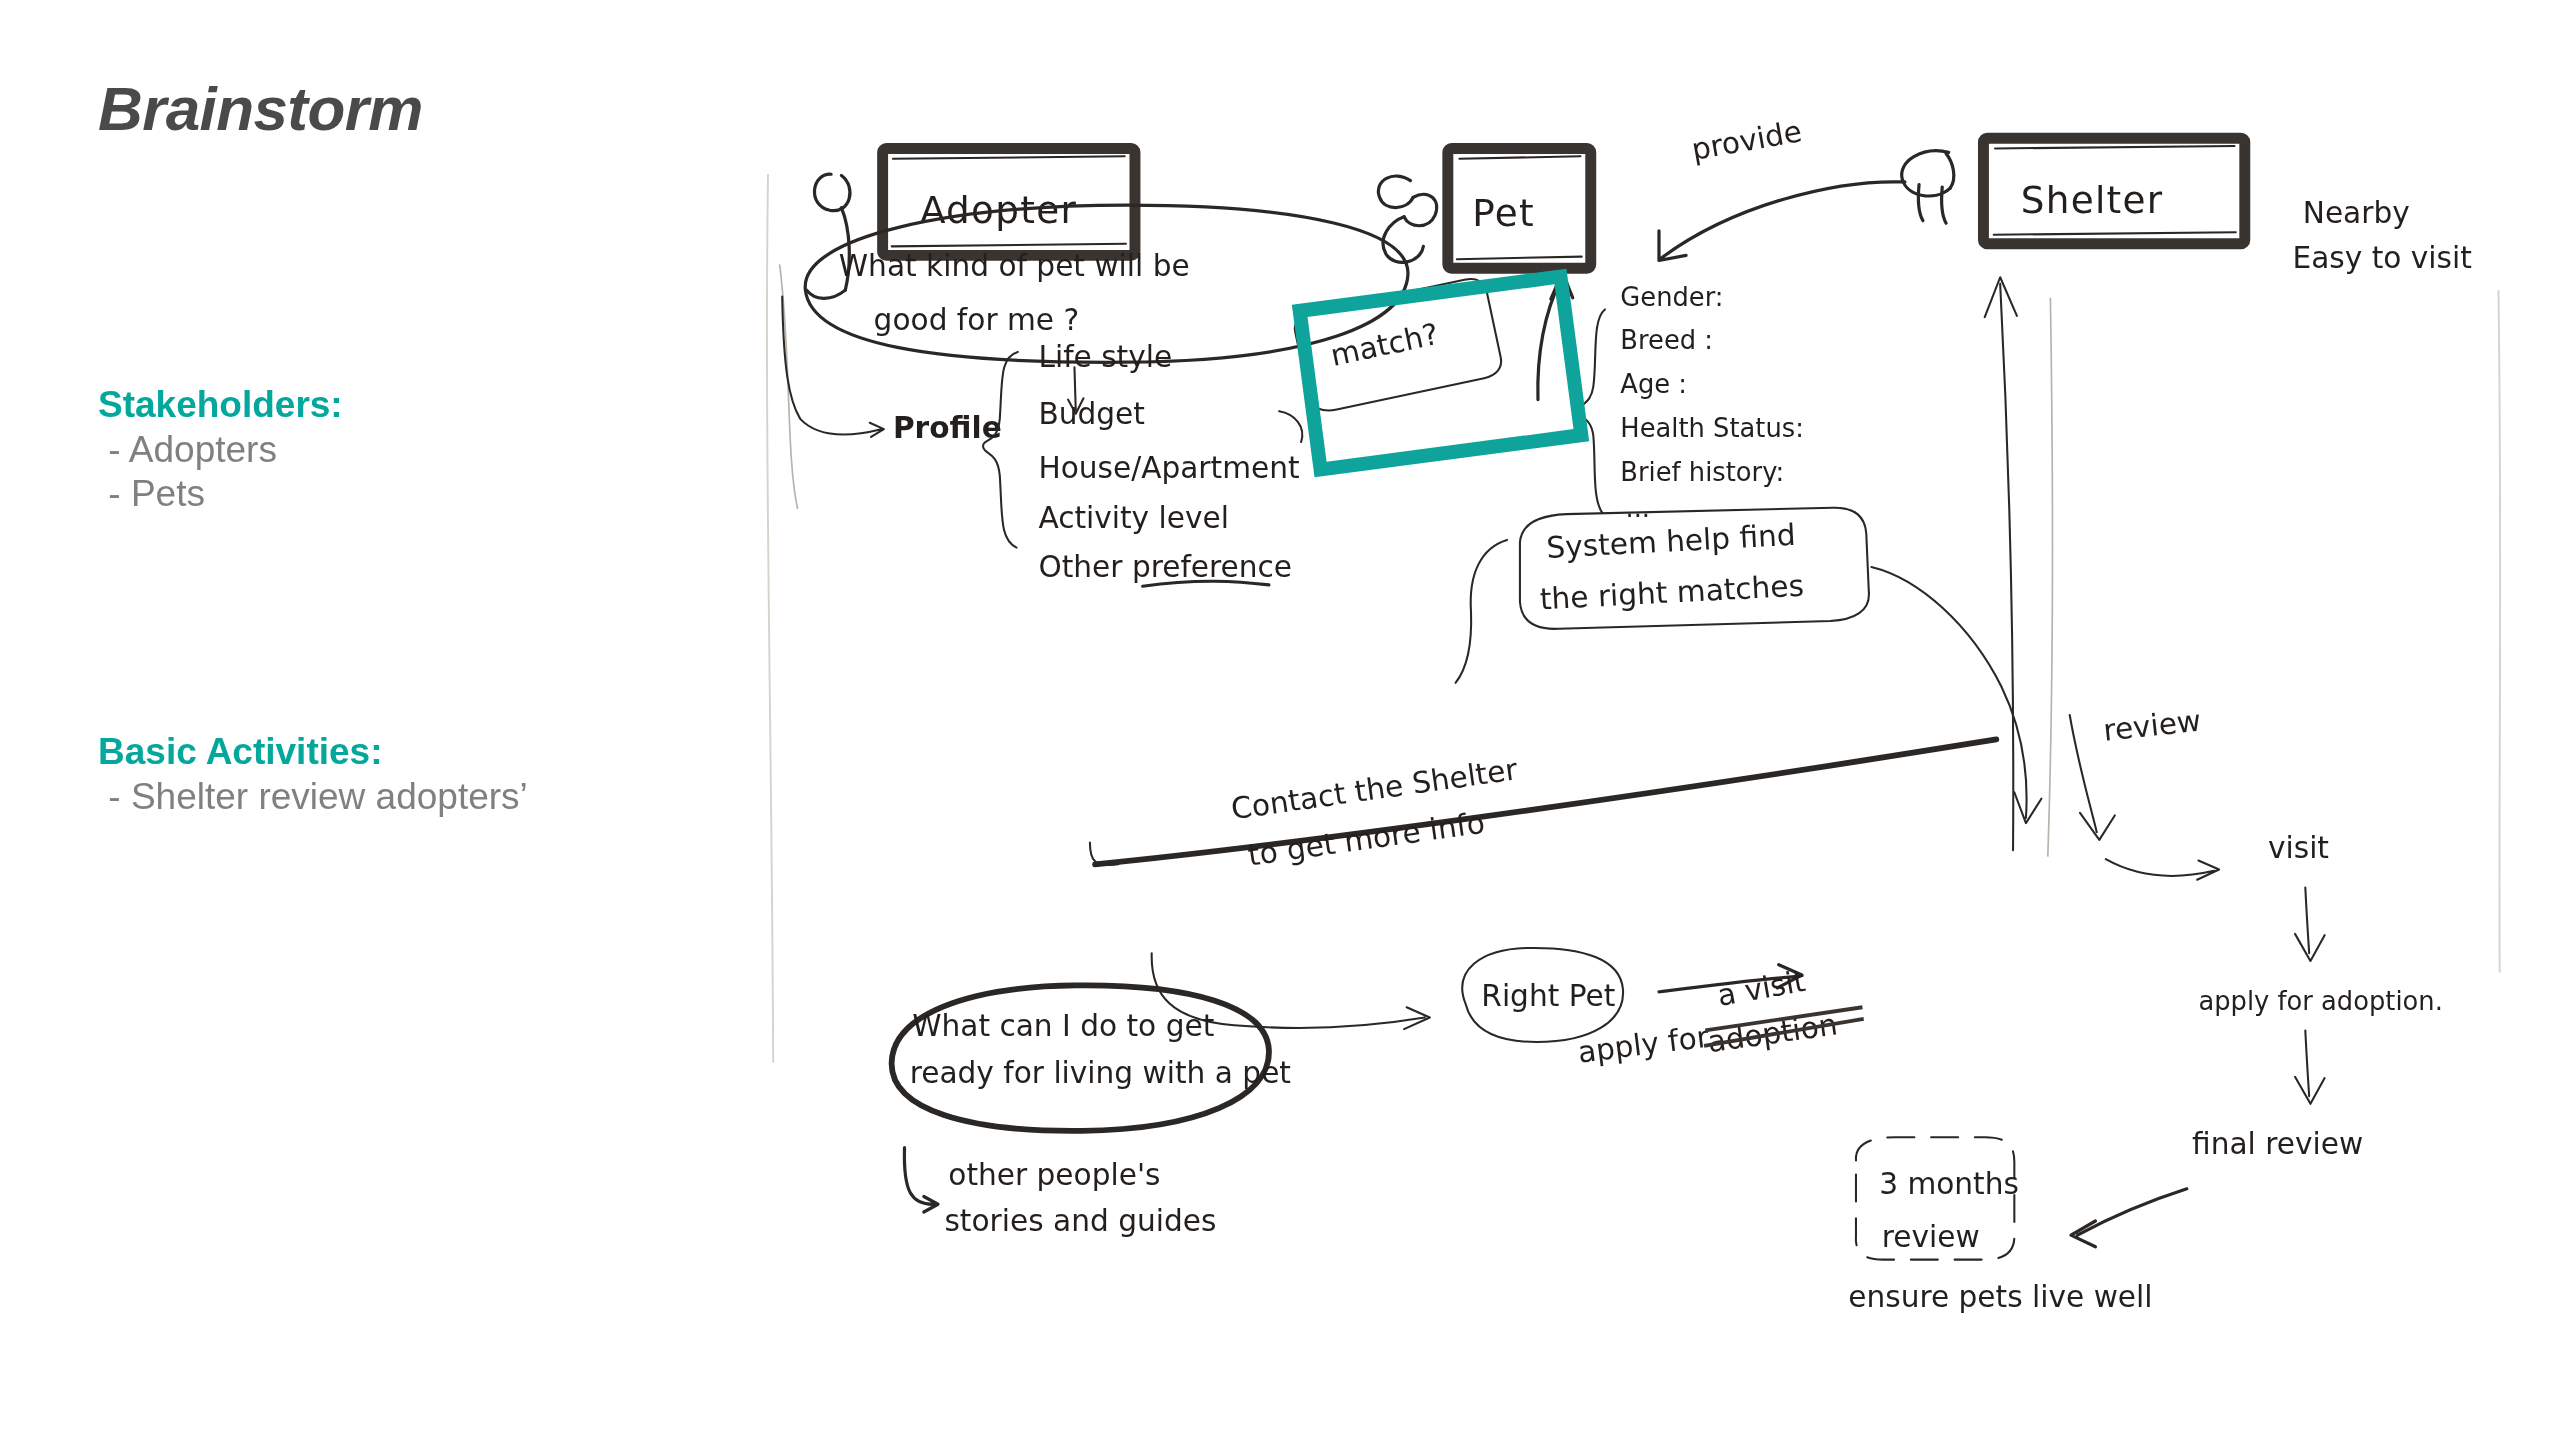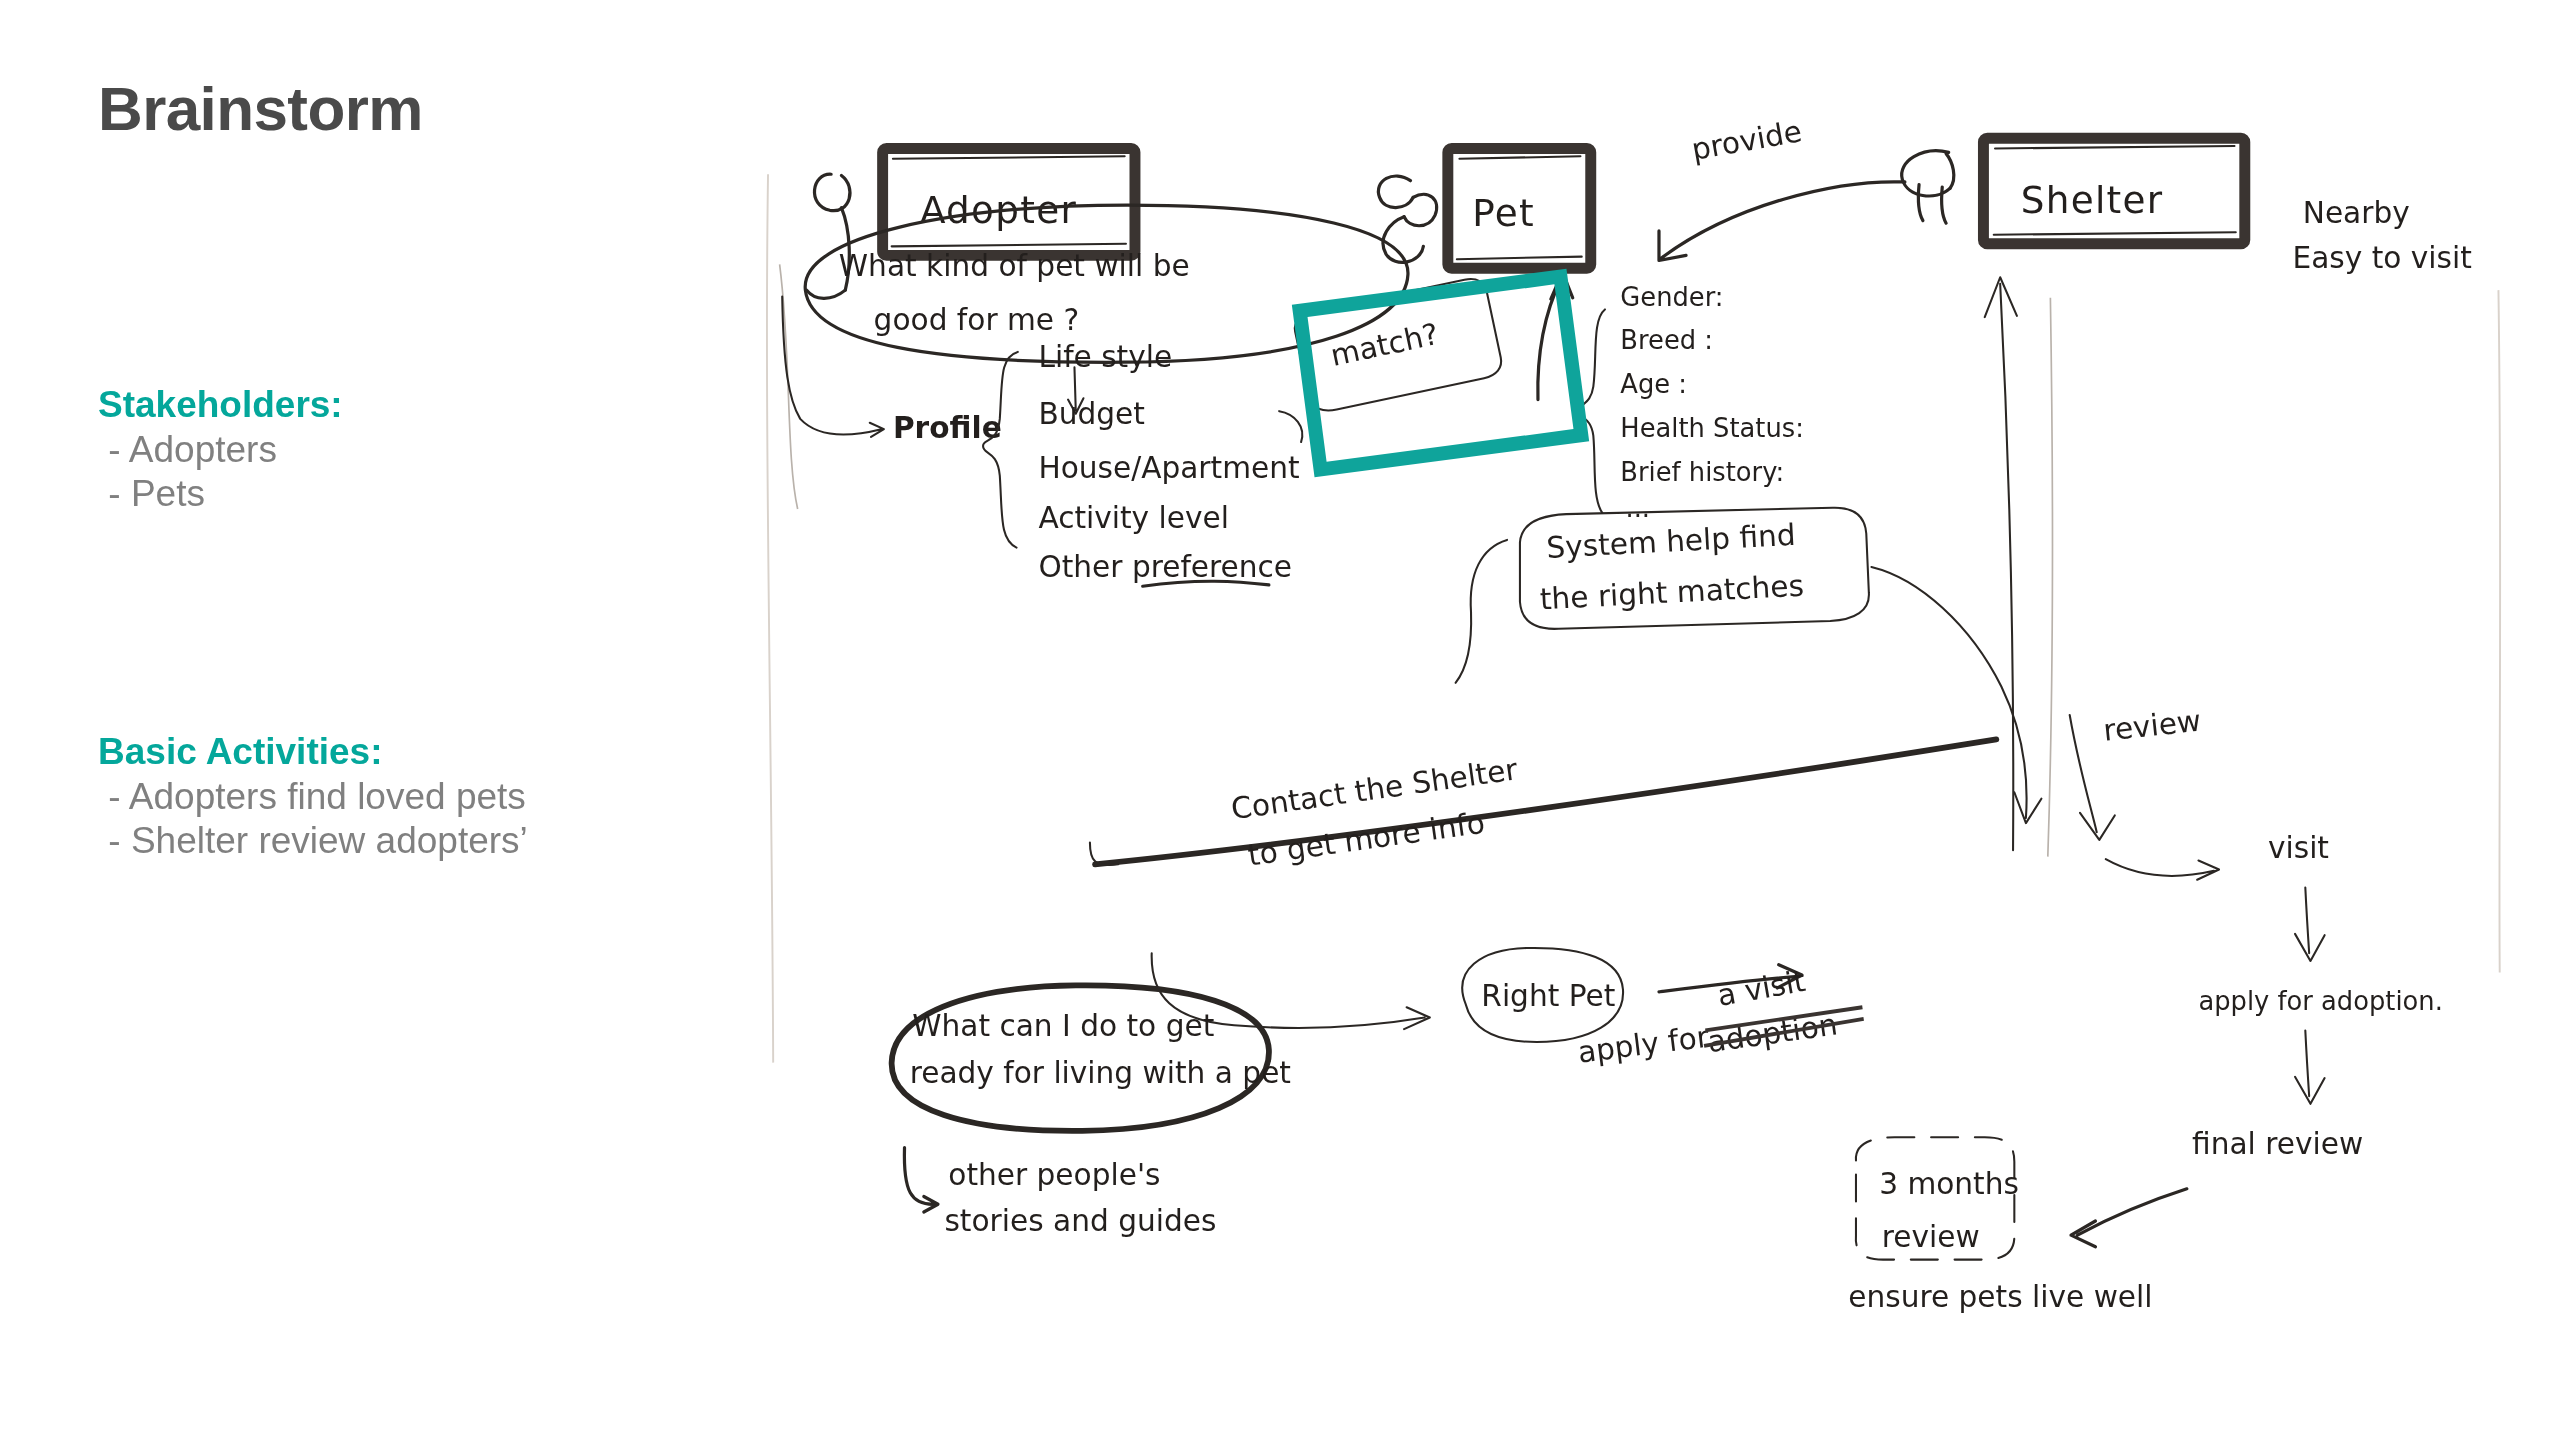--- a/index.html
+++ b/index.html
@@ -18,20 +18,21 @@
   
   #slide-title {
     position: absolute;
     left: 98px;
     top: 76px;
     font-size: 62px;
     font-weight: bold;
     color: #4a4a4a;
     letter-spacing: -0.6px;
     line-height: 1.05;
+    font-style: italic;
   }
 
   .text-block {
     position: absolute;
     left: 98px;
     width: 644px;
     font-size: 37px;
     line-height: 1.18;
     color: #808080;
   }
@@ -94,21 +95,20 @@
 <div id="slide-title">Brainstorm</div>
 
 <div class="text-block" id="stakeholders-block">
   <span class="block-heading">Stakeholders:</span>
   <span class="block-line"> - Adopters</span>
   <span class="block-line"> - Pets</span>
 </div>
 
 <div class="text-block" id="activities-block">
   <span class="block-heading">Basic Activities:</span>
-  <span class="block-line"> - Adopters find loved pets</span>
   <span class="block-line"> - Shelter review adopters’</span>
 </div>
 
 <div id="sketch-canvas">
 <svg viewBox="0 0 2820 1920" xmlns="http://www.w3.org/2000/svg">
 
   <path class="ink-edge" d="M12 120 C 6 520, 18 1000, 20 1500"></path>
   <path class="ink-edge" d="M2700 300 C 2706 700, 2700 1100, 2702 1360"></path>
   <path class="ink-faint" d="M30 260 C 48 400, 40 560, 58 640"></path>
 

